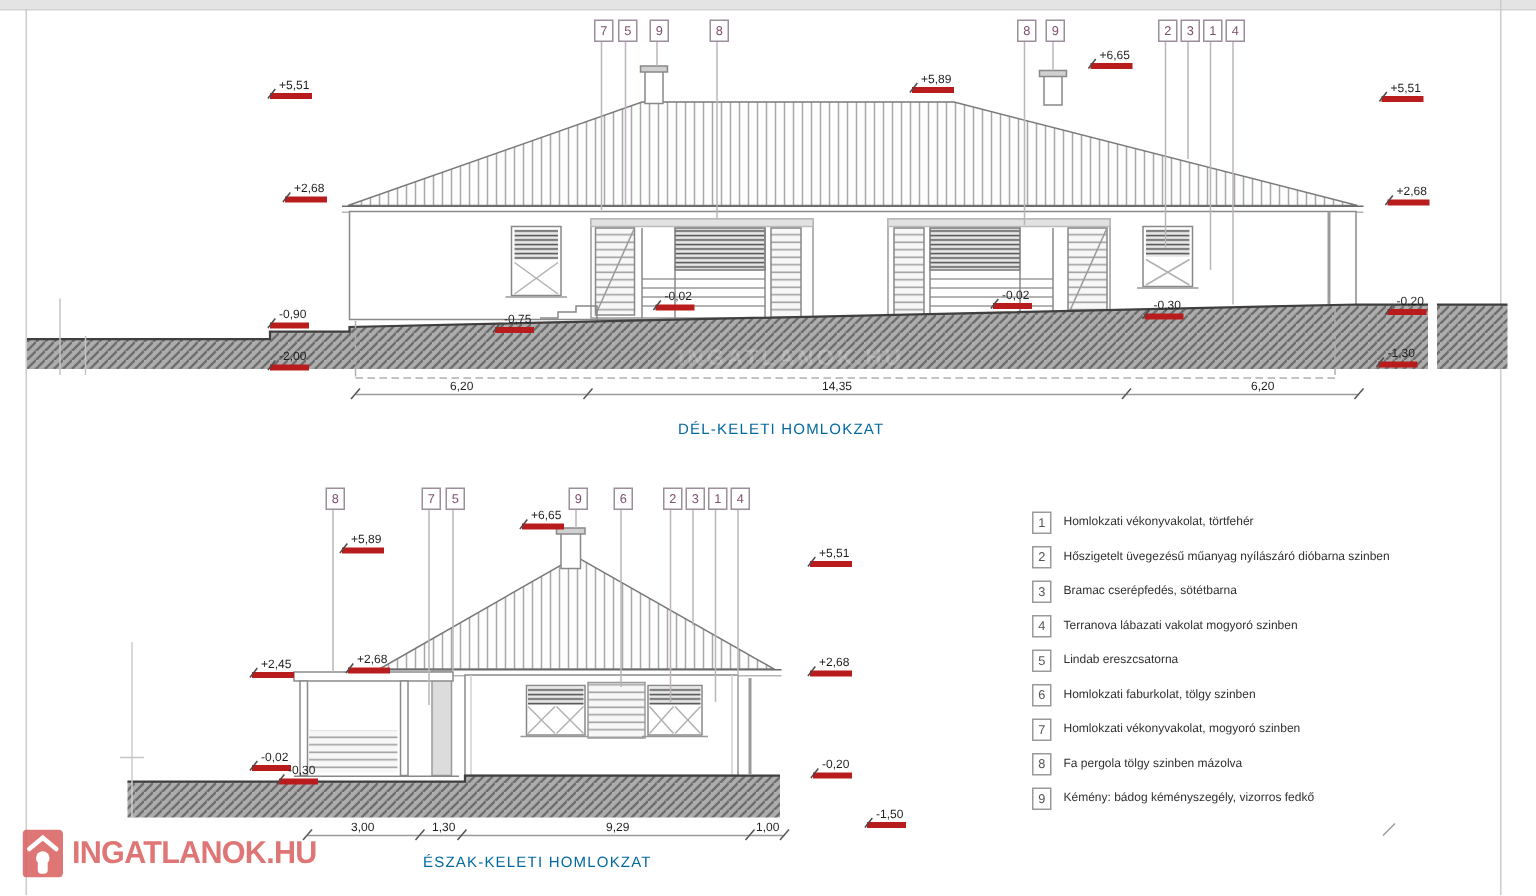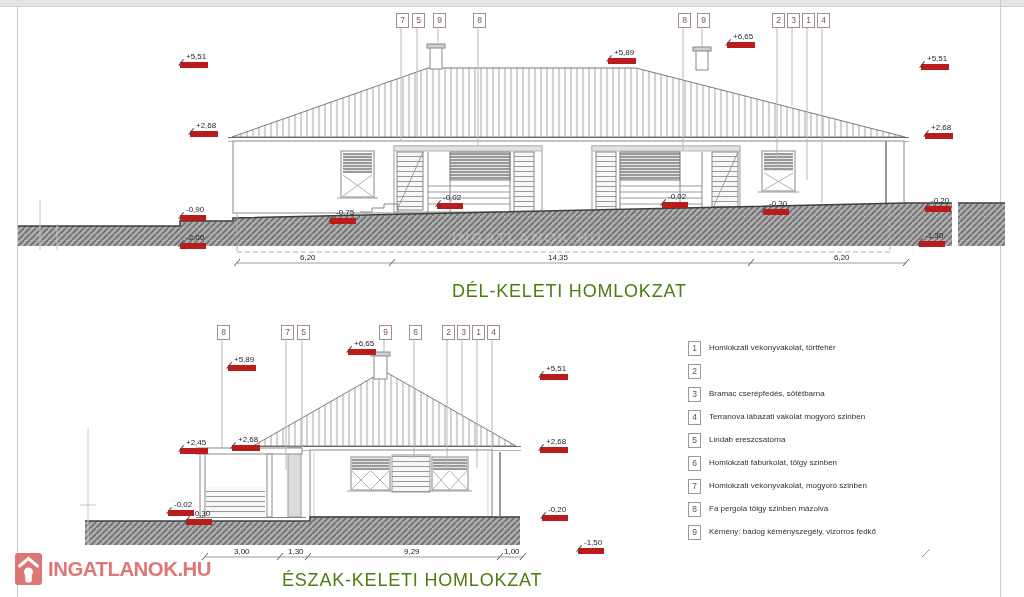--- a/index.html
+++ b/index.html
@@ -2,29 +2,29 @@
 <html><head>
 <meta charset="utf-8">
 <style>
   html,body{margin:0;padding:0;background:#fff;}
   .sheet{position:relative;width:1024px;height:597px;background:#ffffff;overflow:hidden;
          font-family:"Liberation Sans",sans-serif;}
   .abs{position:absolute;}
   svg{display:block;}
   
   .lvl{position:absolute;font-size:8px;line-height:9px;color:#1f1f1f;white-space:nowrap;
-       border-bottom:6px solid #b91c1c;padding:0 2px 1px 6px;}
+       border-bottom:4px solid #b91c1c;padding:0 2px 1px 6px;}
   .lvl::before{content:"";position:absolute;left:-1px;bottom:-4px;width:8px;height:1px;
        background:#4a4a4a;transform:rotate(-52deg);transform-origin:left bottom;}
   
   .mk{position:absolute;width:11px;height:13px;border:1px solid #9a8f9a;background:#fff;
       color:#7c4f6d;font-size:8.5px;line-height:13px;text-align:center;}
   
   .dim{position:absolute;font-size:8px;color:#1f1f1f;white-space:nowrap;}
-  .title{position:absolute;font-size:18px;color:#4d7c0f;letter-spacing:0.8px;white-space:nowrap;}
+  .title{position:absolute;font-size:10px;color:#0369a1;letter-spacing:0.8px;white-space:nowrap;}
   
   .leg-row{position:absolute;left:688px;display:flex;align-items:flex-start;gap:8px;}
   .leg-box{flex:0 0 auto;width:11px;height:13px;border:1px solid #9a9a9a;background:#fff;
       color:#555;font-size:8.5px;line-height:13px;text-align:center;}
   .leg-text{font-size:8px;color:#303030;line-height:13px;white-space:nowrap;}
   
   .wm{position:absolute;left:15px;top:553px;display:flex;align-items:center;gap:6px;opacity:0.85;}
   .wm-text{font-size:21px;font-weight:bold;color:#d95f5f;letter-spacing:-0.5px;
       transform:scaleX(0.97);transform-origin:left center;white-space:nowrap;}
 </style>
@@ -279,21 +279,21 @@
   <span class="mk" style="left:379px;top:325px;">9</span>
   <span class="mk" style="left:409px;top:325px;">6</span>
   <span class="mk" style="left:442px;top:325px;">2</span>
   <span class="mk" style="left:457px;top:325px;">3</span>
   <span class="mk" style="left:472px;top:325px;">1</span>
   <span class="mk" style="left:487px;top:325px;">4</span>
 
   <span class="lvl" style="left:228px;top:355px;">+5,89</span>
   <span class="lvl" style="left:348px;top:339px;">+6,65</span>
   <span class="lvl" style="left:540px;top:364px;">+5,51</span>
-  <span class="lvl" style="left:168px;top:438px;margin-left:12px;">+2,45</span>
+  <span class="lvl" style="left:168px;top:438px;">+2,45</span>
   <span class="lvl" style="left:232px;top:435px;">+2,68</span>
   <span class="lvl" style="left:540px;top:437px;">+2,68</span>
   <span class="lvl" style="left:168px;top:500px;">-0,02</span>
   <span class="lvl" style="left:186px;top:509px;">-0,30</span>
   <span class="lvl" style="left:542px;top:505px;">-0,20</span>
   <span class="lvl" style="left:542px;top:538px;margin-left:36px;">-1,50</span>
 
   <span class="dim" style="left:234px;top:547px;">3,00</span>
   <span class="dim" style="left:288px;top:547px;">1,30</span>
   <span class="dim" style="left:404px;top:547px;">9,29</span>
@@ -301,20 +301,21 @@
 
   <div class="title" style="left:282px;top:570px;">ÉSZAK-KELETI HOMLOKZAT</div>
 
   <div>
     <div class="leg-row" style="top:341px;">
       <span class="leg-box">1</span>
       <span class="leg-text">Homlokzati vékonyvakolat, törtfehér</span>
     </div>
     <div class="leg-row" style="top:364px;">
       <span class="leg-box">2</span>
+      <span class="leg-text">Hőszigetelt üvegezésű műanyag nyílászáró dióbarna szinben</span>
     </div>
     <div class="leg-row" style="top:387px;">
       <span class="leg-box">3</span>
       <span class="leg-text">Bramac cserépfedés, sötétbarna</span>
     </div>
     <div class="leg-row" style="top:410px;">
       <span class="leg-box">4</span>
       <span class="leg-text">Terranova lábazati vakolat mogyoró szinben</span>
     </div>
     <div class="leg-row" style="top:433px;">

